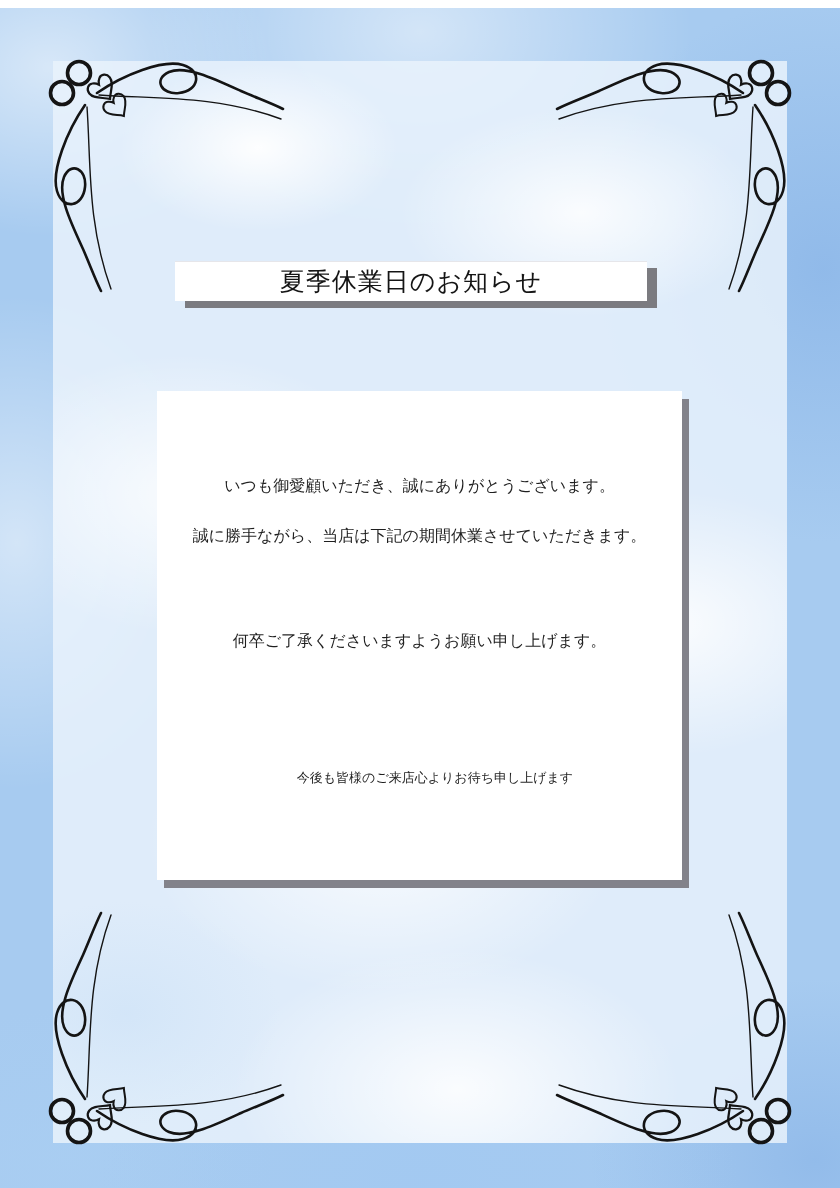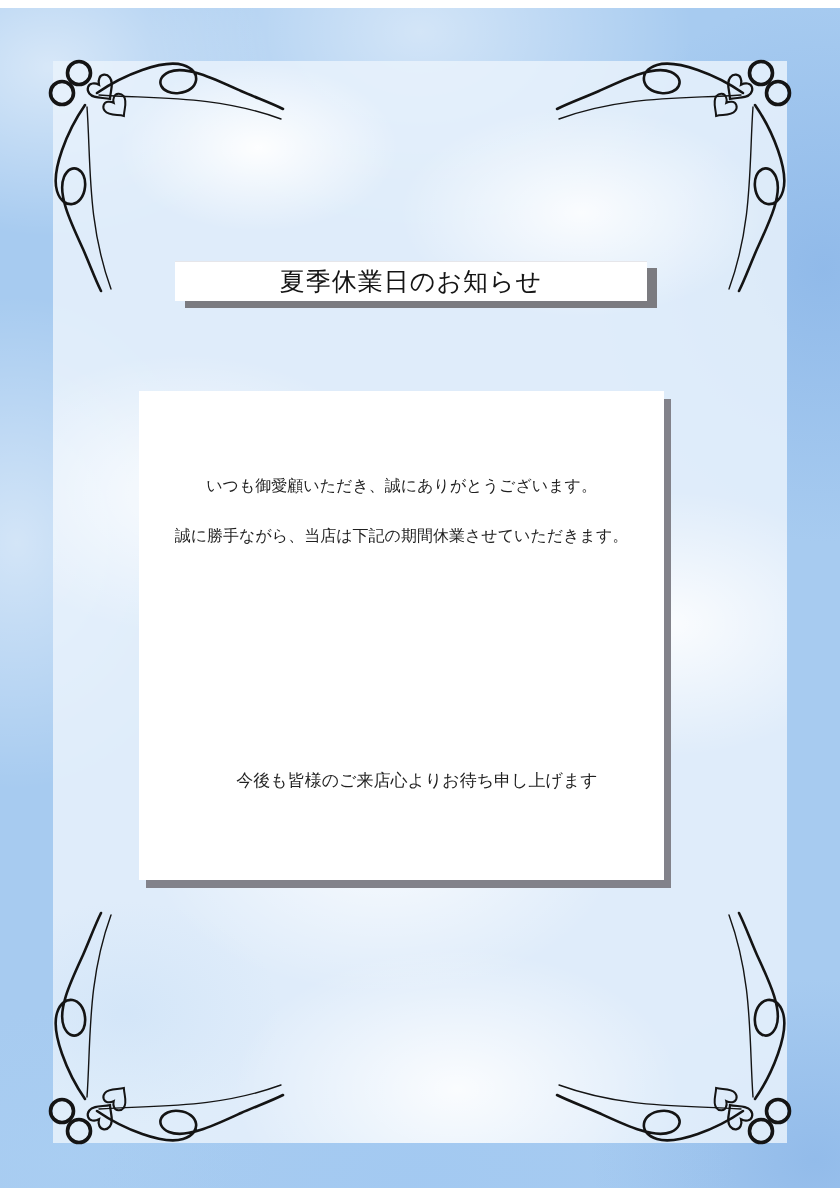--- a/index.html
+++ b/index.html
@@ -36,31 +36,31 @@
   .o-bl{left:45px;bottom:45px;transform:scaleY(-1);}
   .o-br{right:45px;bottom:45px;transform:scale(-1,-1);}
   .title-banner{
     position:absolute;left:175px;top:253px;width:472px;height:39px;
     background:#ffffff;box-shadow:10px 7px 0 #7b7b80;border-top:1px solid #e6e6ea;
     display:flex;align-items:center;justify-content:center;
     font-family:"Liberation Serif","DejaVu Serif",serif;
     font-size:25px;font-weight:500;color:#151515;letter-spacing:1px;white-space:nowrap;
   }
   .notice-card{
-    position:absolute;left:139px;top:383px;width:525px;height:489px;
+    position:absolute;left:157px;top:383px;width:525px;height:489px;
     background:#ffffff;box-shadow:7px 8px 0 #82828a;color:#1f1f1f;font-family:Liberation Mono, monospace;
   }
   .line{position:absolute;left:0;right:0;text-align:center;white-space:nowrap;}
   .l1{top:85px;font-size:16px;}
   .l2{top:135px;font-size:16px;text-align:center;}
   .l3{top:185px;font-size:16px;}
   .l4{top:240px;font-size:16px;}
   .l5{top:292px;font-size:21px;font-weight:500;letter-spacing:-0.5px;}
   .l5 .small{font-size:16px;}
-  .l6{top:378px;font-size:17px;padding-left:31px;}
+  .l6{top:378px;font-size:13px;padding-left:31px;}
 </style>
 </head>
 <body>
 
 <div class="page">
 
   <div class="panel"></div>
 
   <div class="ornament o-tl">
     <svg viewBox="0 0 240 240" fill="none" stroke="currentColor" stroke-linecap="round">
@@ -119,16 +119,17 @@
     </svg>
   </div>
 
   <div class="title-banner">
     <span>夏季休業日のお知らせ</span>
   </div>
 
   <div class="notice-card">
     <div class="line l1">いつも御愛顧いただき、誠にありがとうございます。</div>
     <div class="line l2">誠に勝手ながら、当店は下記の期間休業させていただきます。</div>
+    <div class="line l4">何卒ご了承くださいますようお願い申し上げます。</div>
     <div class="line l6">今後も皆様のご来店心よりお待ち申し上げます</div>
   </div>
 
 </div>
 
 </body></html>

